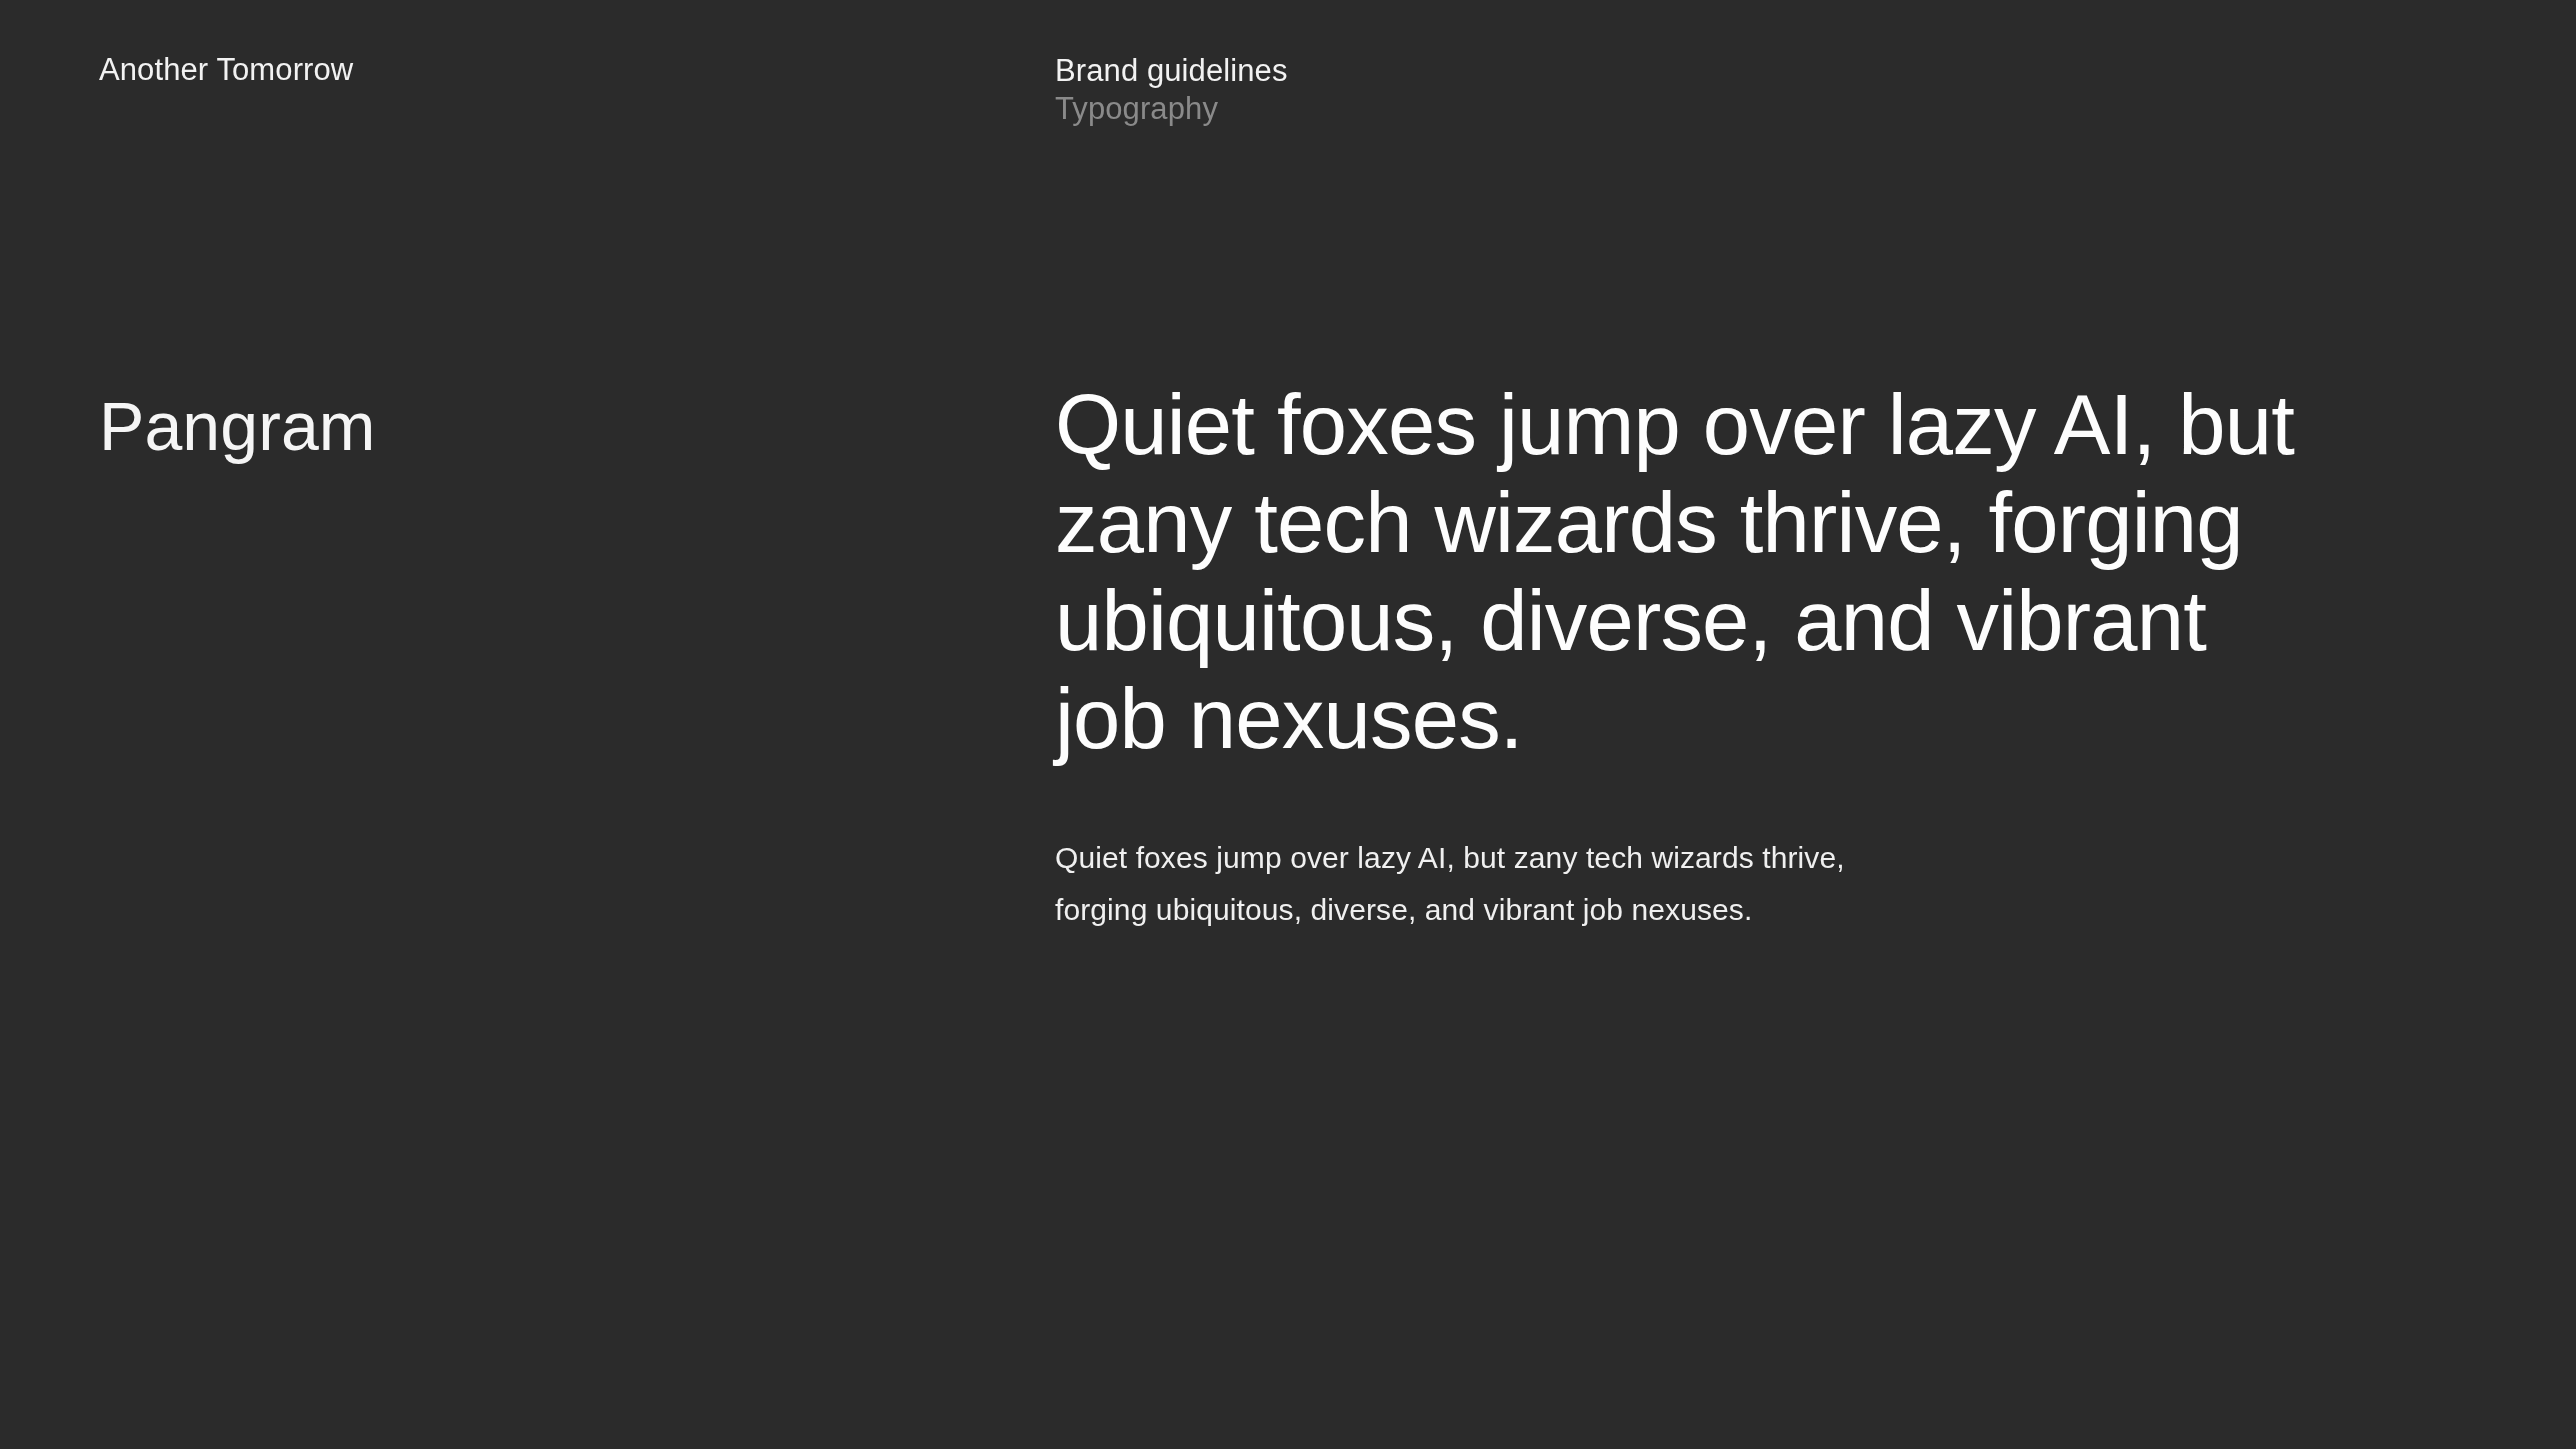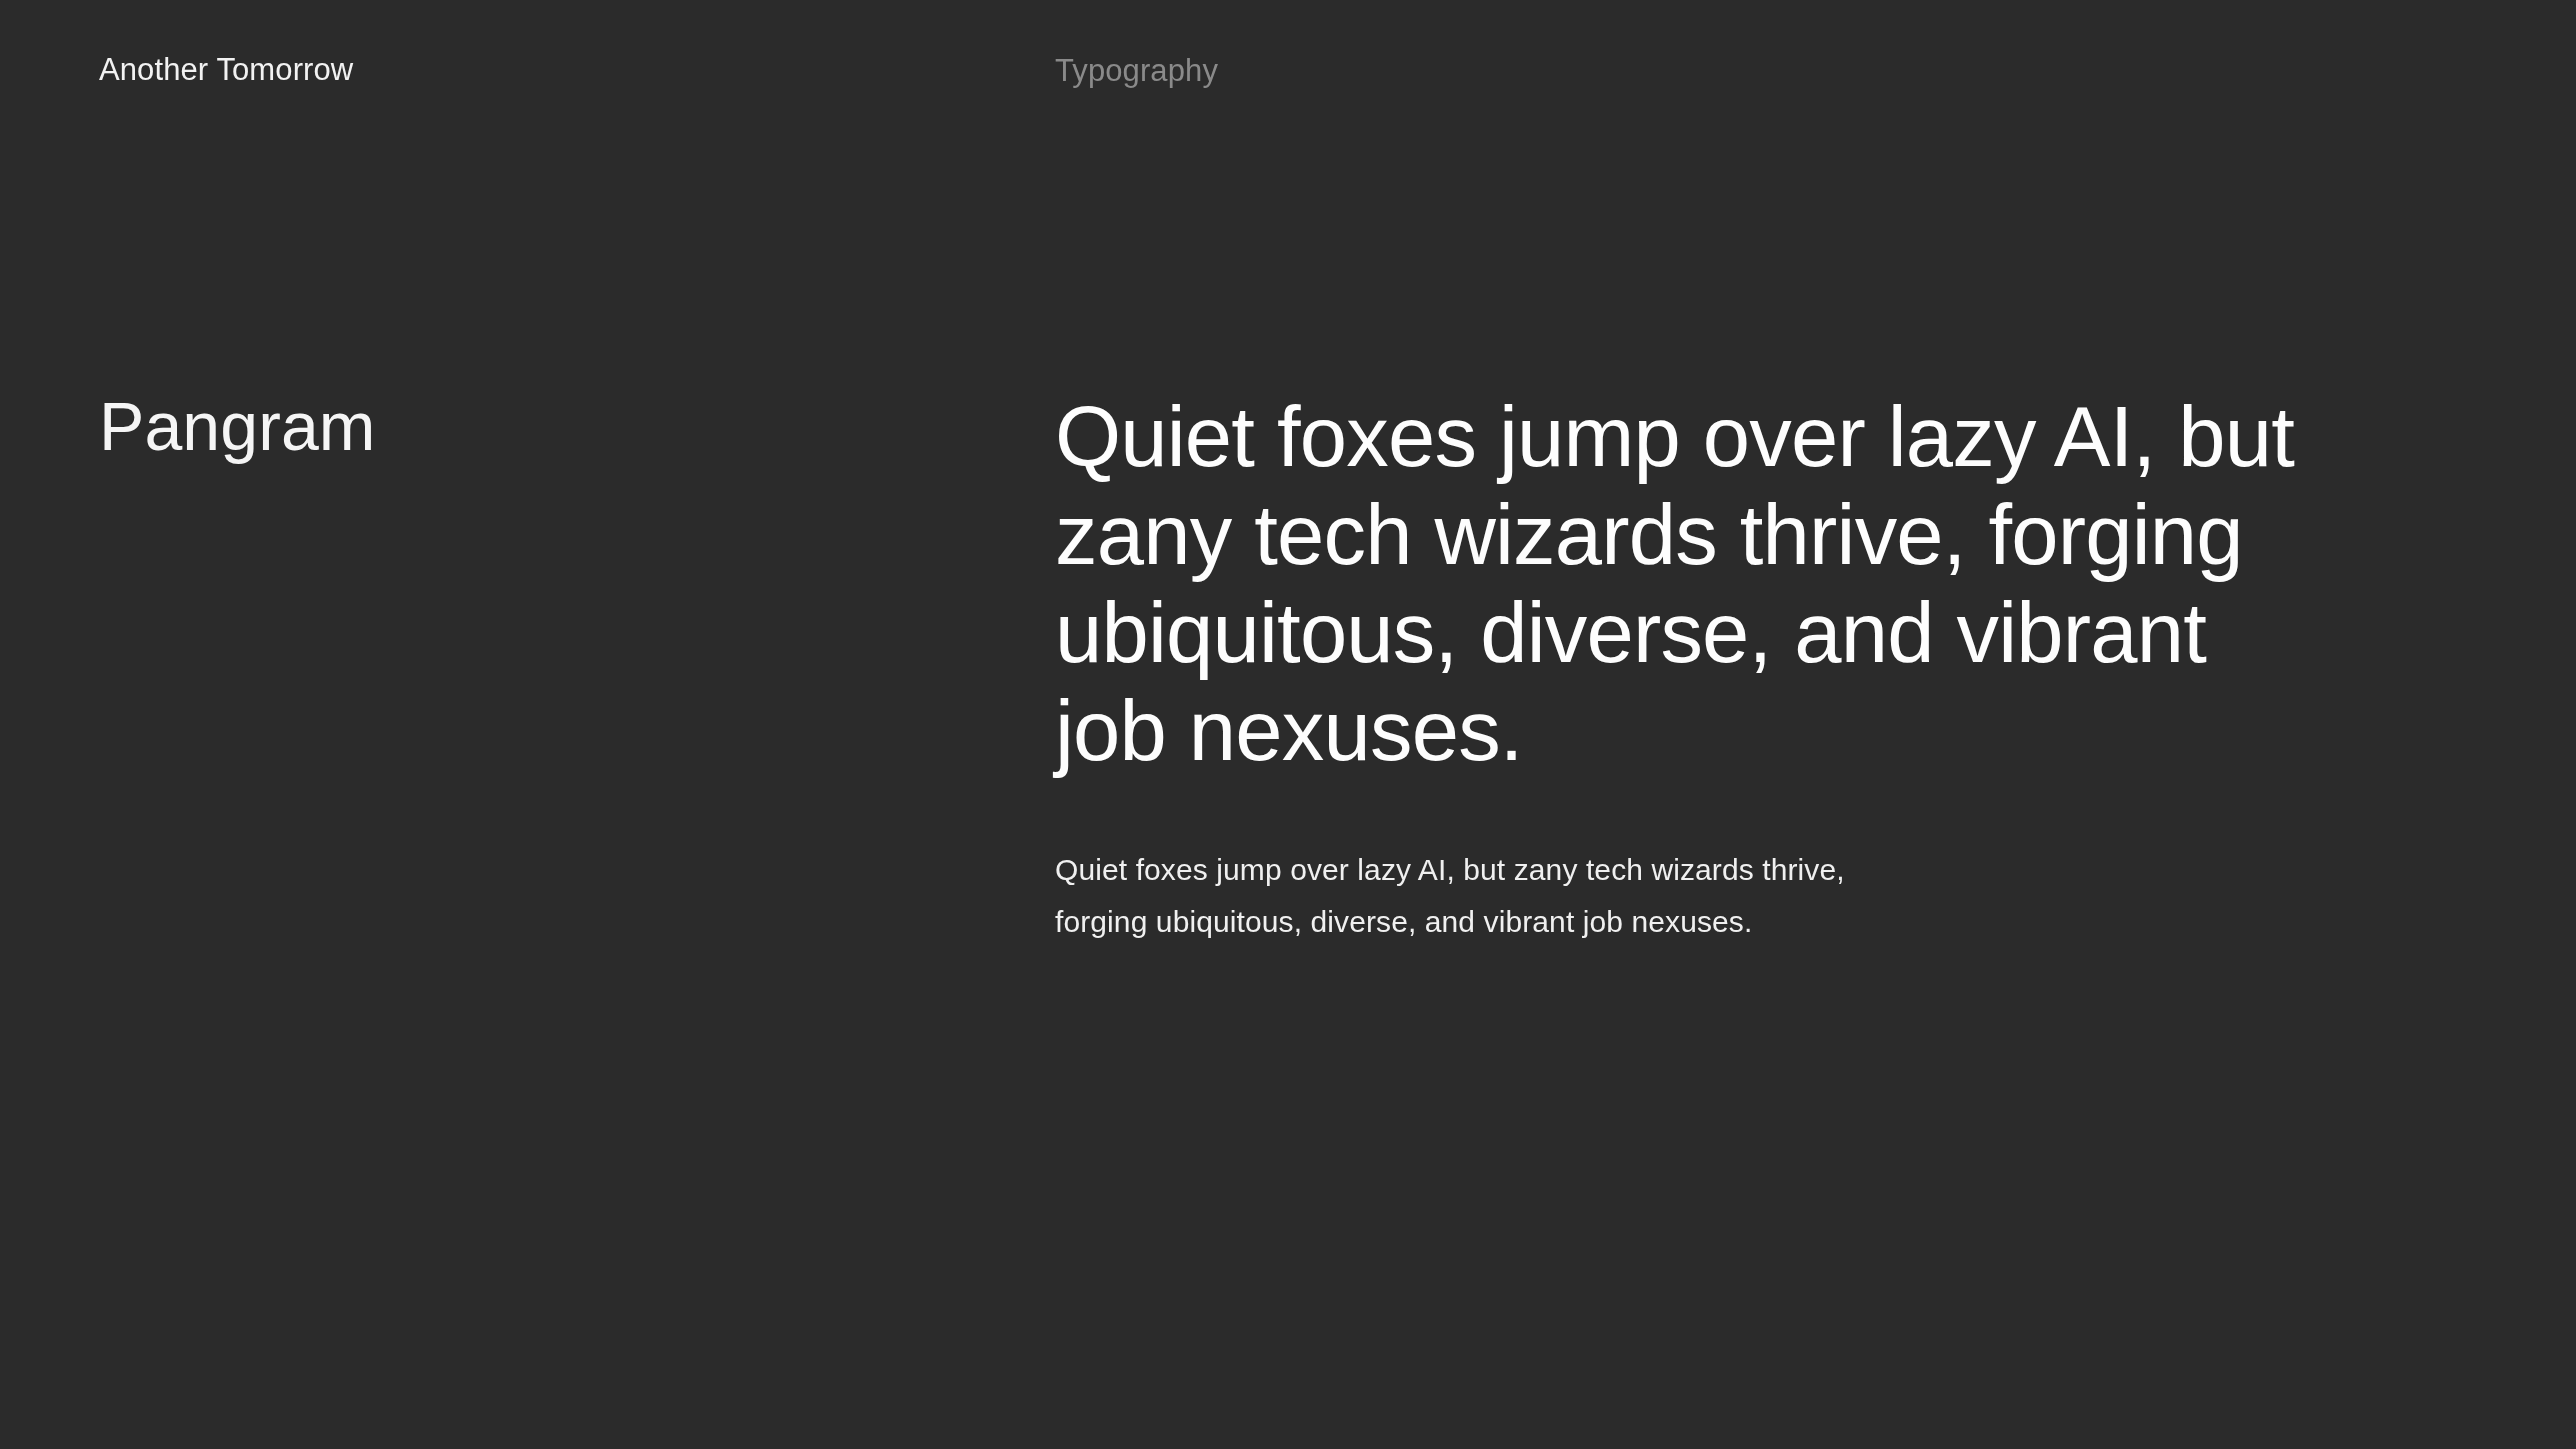--- a/index.html
+++ b/index.html
@@ -87,21 +87,20 @@
     letter-spacing: 0.1px;
     color: #f5f5f5;
     white-space: nowrap;
   }
 
   .specimen {
     position: absolute;
     left: 1055px;
     top: 0;
     width: 1275px;
-    margin-top: 12px;
   }
 
   .specimen-display {
     font-size: 85px;
     line-height: 98px;
     font-weight: 400;
     letter-spacing: -0.8px;
     color: #fdfdfd;
     max-width: 1261px;
   }
@@ -118,20 +117,21 @@
 </style>
 </head>
 <body>
 
 <div class="page">
 
   <div class="header">
     <div class="brand-mark">Another Tomorrow</div>
 
     <div class="doc-meta">
+      <div class="doc-title">Brand guidelines</div>
       <div class="doc-section">Typography</div>
     </div>
   </div>
 
   <div class="content">
     <div class="block-label">Pangram</div>
 
     <div class="specimen">
       <div class="specimen-display">Quiet foxes jump over lazy AI, but zany tech wizards thrive, forging ubiquitous, diverse, and vibrant job nexuses.</div>
       <div class="specimen-body">Quiet foxes jump over lazy AI, but zany tech wizards thrive, forging ubiquitous, diverse, and vibrant job nexuses.</div>

